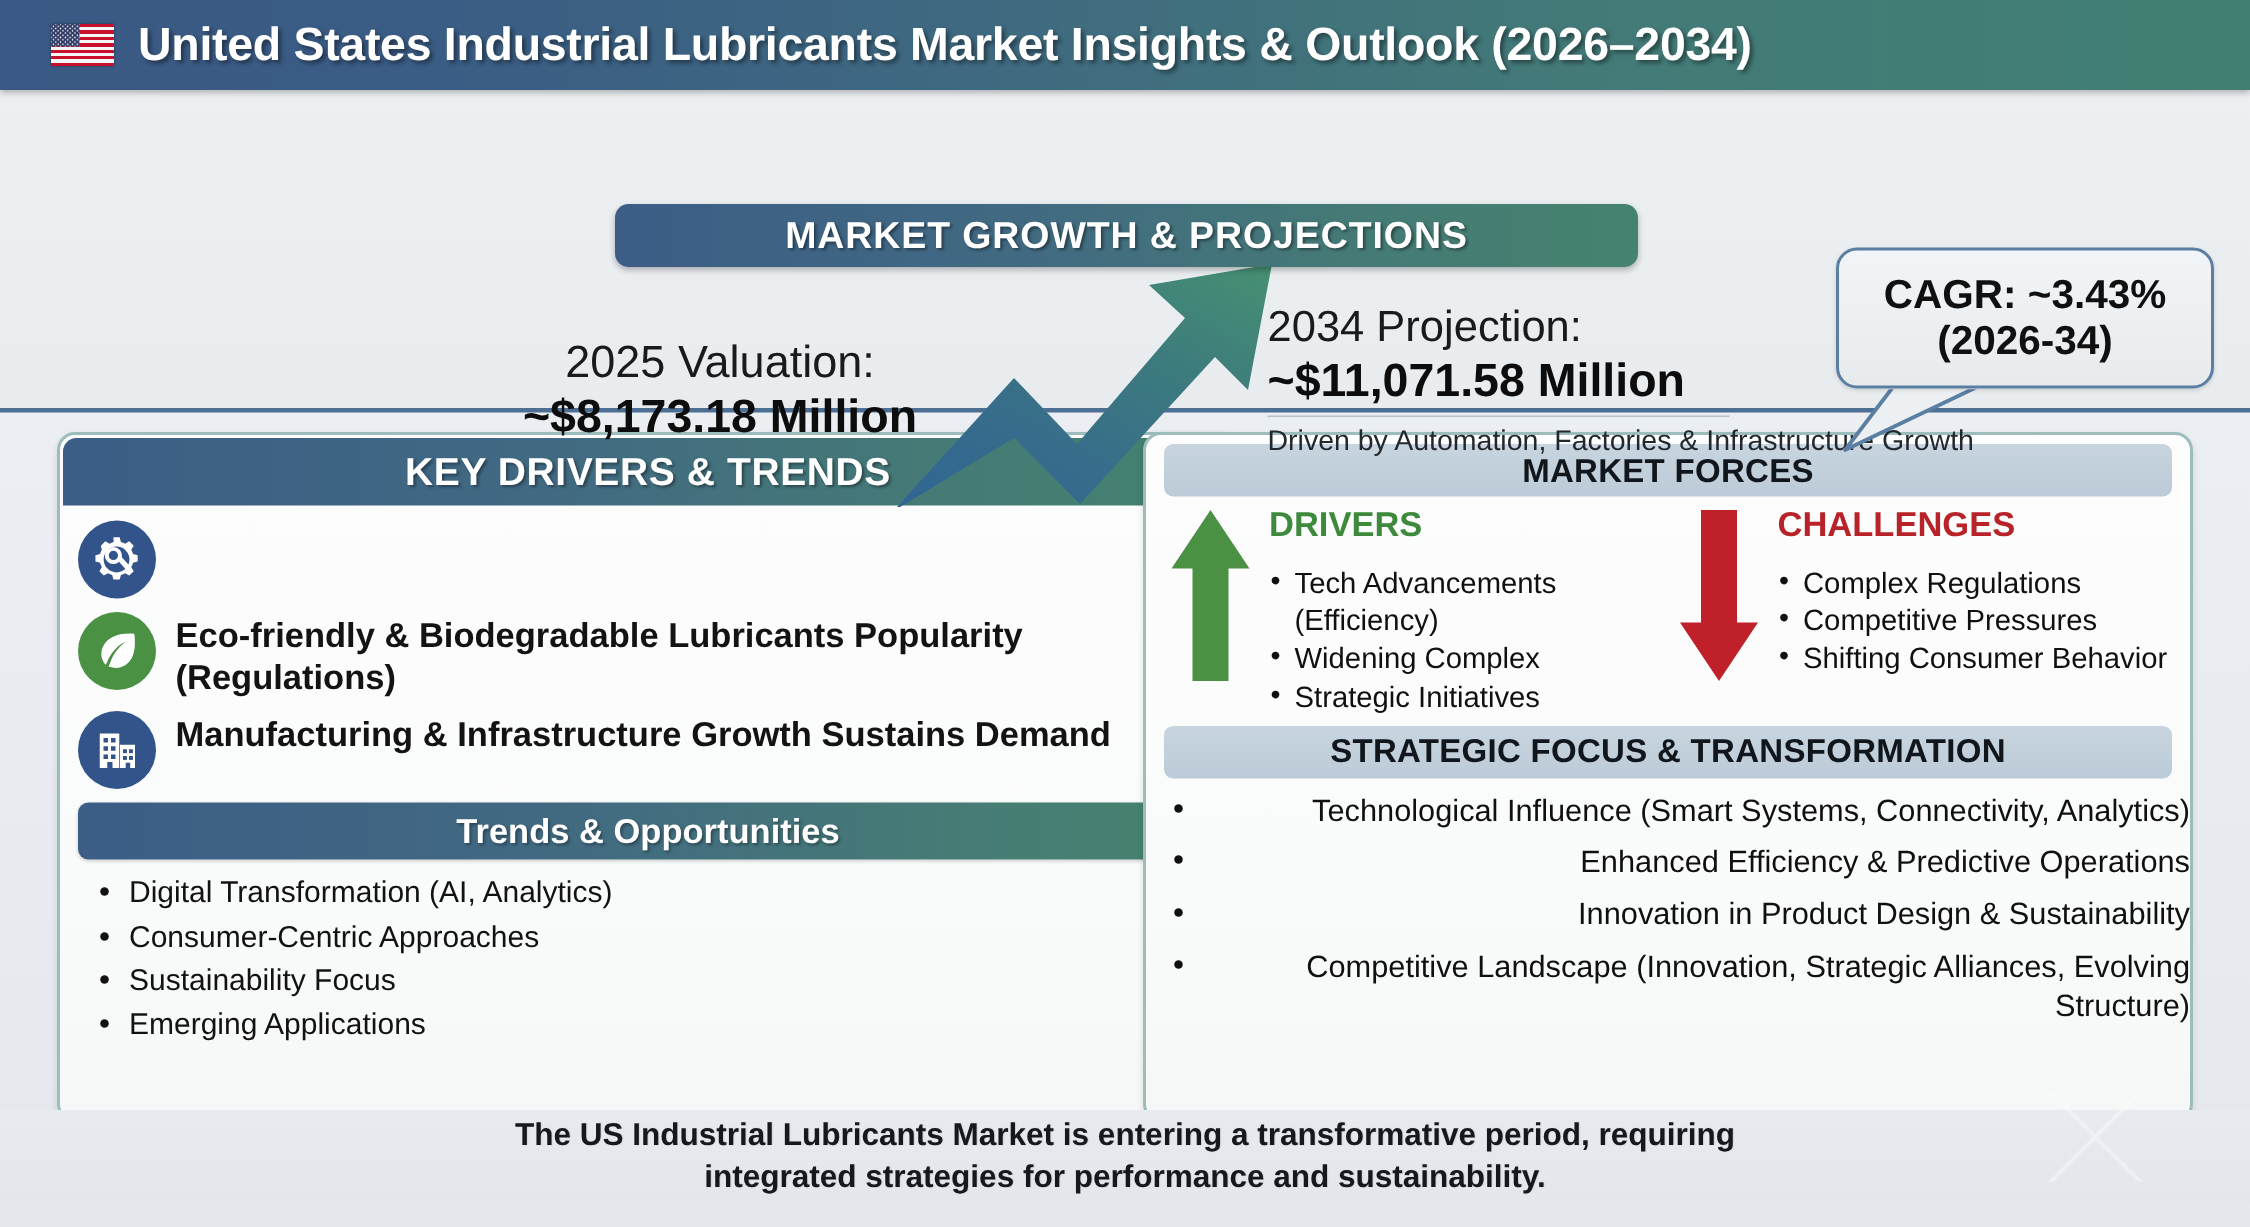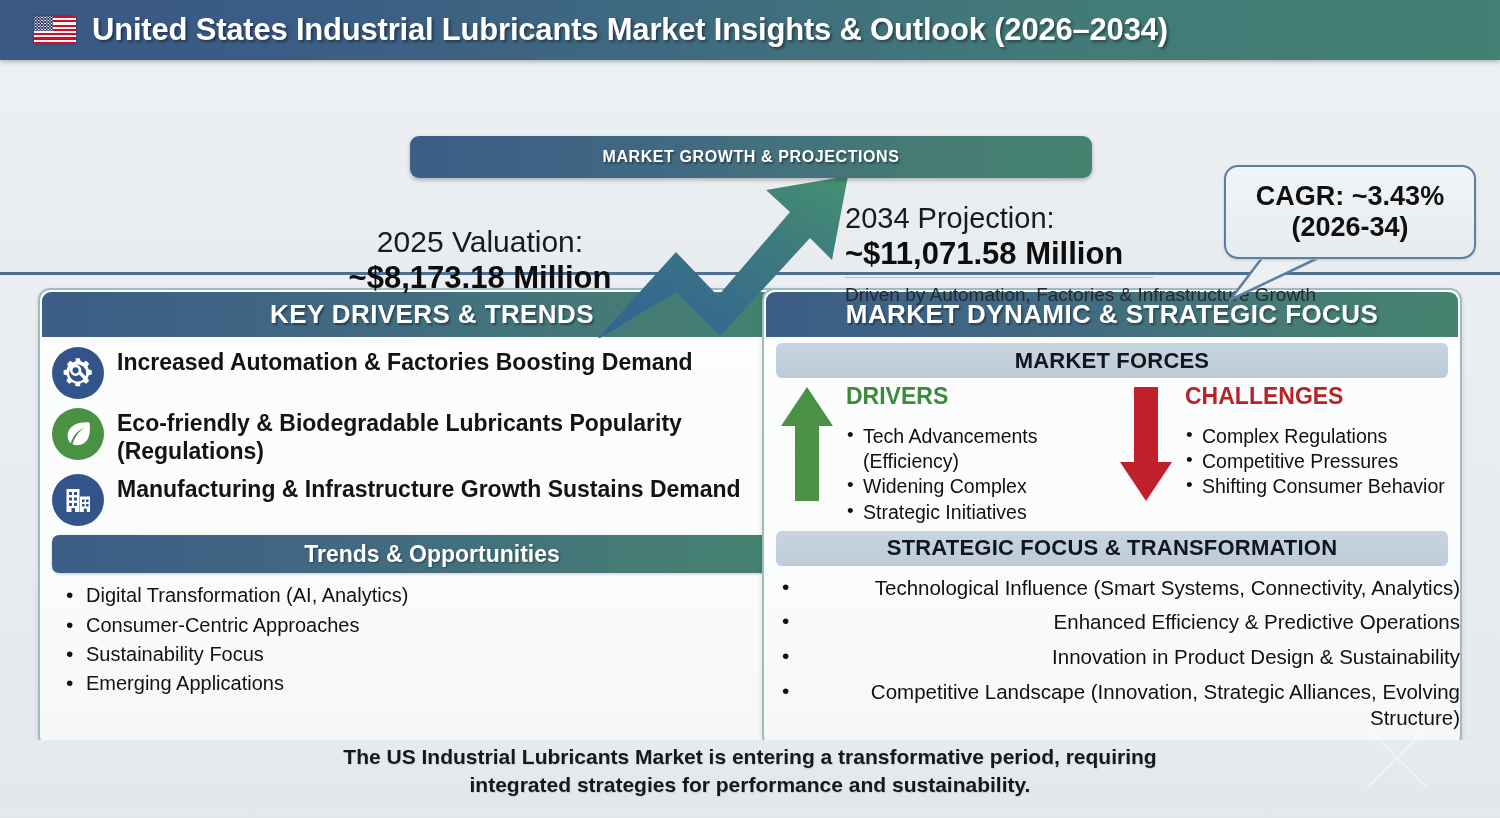--- a/index.html
+++ b/index.html
@@ -76,21 +76,21 @@
     left: 410px; top: 76px;
     width: 682px; height: 42px;
     border-radius: 9px;
     background: linear-gradient(90deg, #3c5d86 0%, #416a82 40%, #457a76 72%, #45836f 100%);
     display: flex; align-items: center; justify-content: center;
     box-shadow: 0 2px 4px rgba(0,0,0,0.28);
     z-index: 4;
   }
   #growth-banner span {
     color: #fff;
-    font-size: 16px;
+    font-size: 25px;
     font-weight: bold;
     letter-spacing: 0.6px;
     text-shadow: 1.5px 1.5px 2px rgba(0,0,0,0.4);
   }
 
   
   #growth-arrow {
     position: absolute;
     left: 558px; top: 108px;
     width: 310px; height: 170px;
@@ -362,21 +362,20 @@
 
       <div class="driver-row">
         <div class="driver-icon ic-blue">
           <svg width="34" height="34" viewBox="0 0 34 34">
             <path fill="#ffffff" d="M14.6 2.2h4.2l.8 3.1c1 .27 1.94.66 2.8 1.17l2.77-1.63 2.97 2.97-1.63 2.77c.51.86.9 1.8 1.17 2.8l3.1.8v4.2l-3.1.8c-.27 1-.66 1.94-1.17 2.8l1.63 2.77-2.97 2.97-2.77-1.63c-.86.51-1.8.9-2.8 1.17l-.8 3.1h-4.2l-.8-3.1a11.4 11.4 0 0 1-2.8-1.17l-2.77 1.63-2.97-2.97 1.63-2.77a11.4 11.4 0 0 1-1.17-2.8l-3.1-.8v-4.2l3.1-.8c.27-1 .66-1.94 1.17-2.8L6.26 7.81l2.97-2.97L12 6.47c.86-.51 1.8-.9 2.8-1.17z"></path>
             <circle cx="16.7" cy="17" r="8.6" fill="#33548a"></circle>
             <circle cx="14.6" cy="14.3" r="4.4" fill="none" stroke="#ffffff" stroke-width="2.6"></circle>
             <path d="M17.3 17.4 L23.8 24.6 L26.3 22.2 L19.9 15.2 Z" fill="#ffffff"></path>
           </svg>
         </div>
-        <div class="driver-text">Increased Automation &amp; Factories Boosting Demand</div>
       </div>
 
       <div class="driver-row">
         <div class="driver-icon ic-green">
           <svg width="32" height="32" viewBox="0 0 32 32">
             <path fill="#ffffff" d="M27.5 4.5C18 3.4 9.6 6.6 6.6 13.1c-2.2 4.8-.6 9.7 2 12.1l1.4-3.2c.9-2.1 2.6-5 5-7.4 2.4-2.4 5-4 7-4.9-2.3 1.7-4.6 4-6.3 6.2-1.7 2.2-2.9 4.4-3.6 6.2l-1.7 4.2 2.6.7c5.8 1.2 11.1-2 13.4-7.5 1.9-4.6 1.8-10.3 1.1-15z"></path>
           </svg>
         </div>
         <div class="driver-text">Eco-friendly &amp; Biodegradable Lubricants Popularity (Regulations)</div>
       </div>
@@ -411,23 +410,20 @@
     </div>
     <ul id="trends-list">
       <li>Digital Transformation (AI, Analytics)</li>
       <li>Consumer-Centric Approaches</li>
       <li>Sustainability Focus</li>
       <li>Emerging Applications</li>
     </ul>
   </div>
 
   <div id="panel-right" class="panel">
-    <div class="panel-head">
-      <span>MARKET DYNAMIC &amp; STRATEGIC FOCUS</span>
-    </div>
 
     <div class="sub-banner">
       <span>MARKET FORCES</span>
     </div>
 
     <div id="forces">
 
       <div class="force-col">
         <div class="force-arrow">
           <svg width="58" height="120" viewBox="0 0 58 120">

